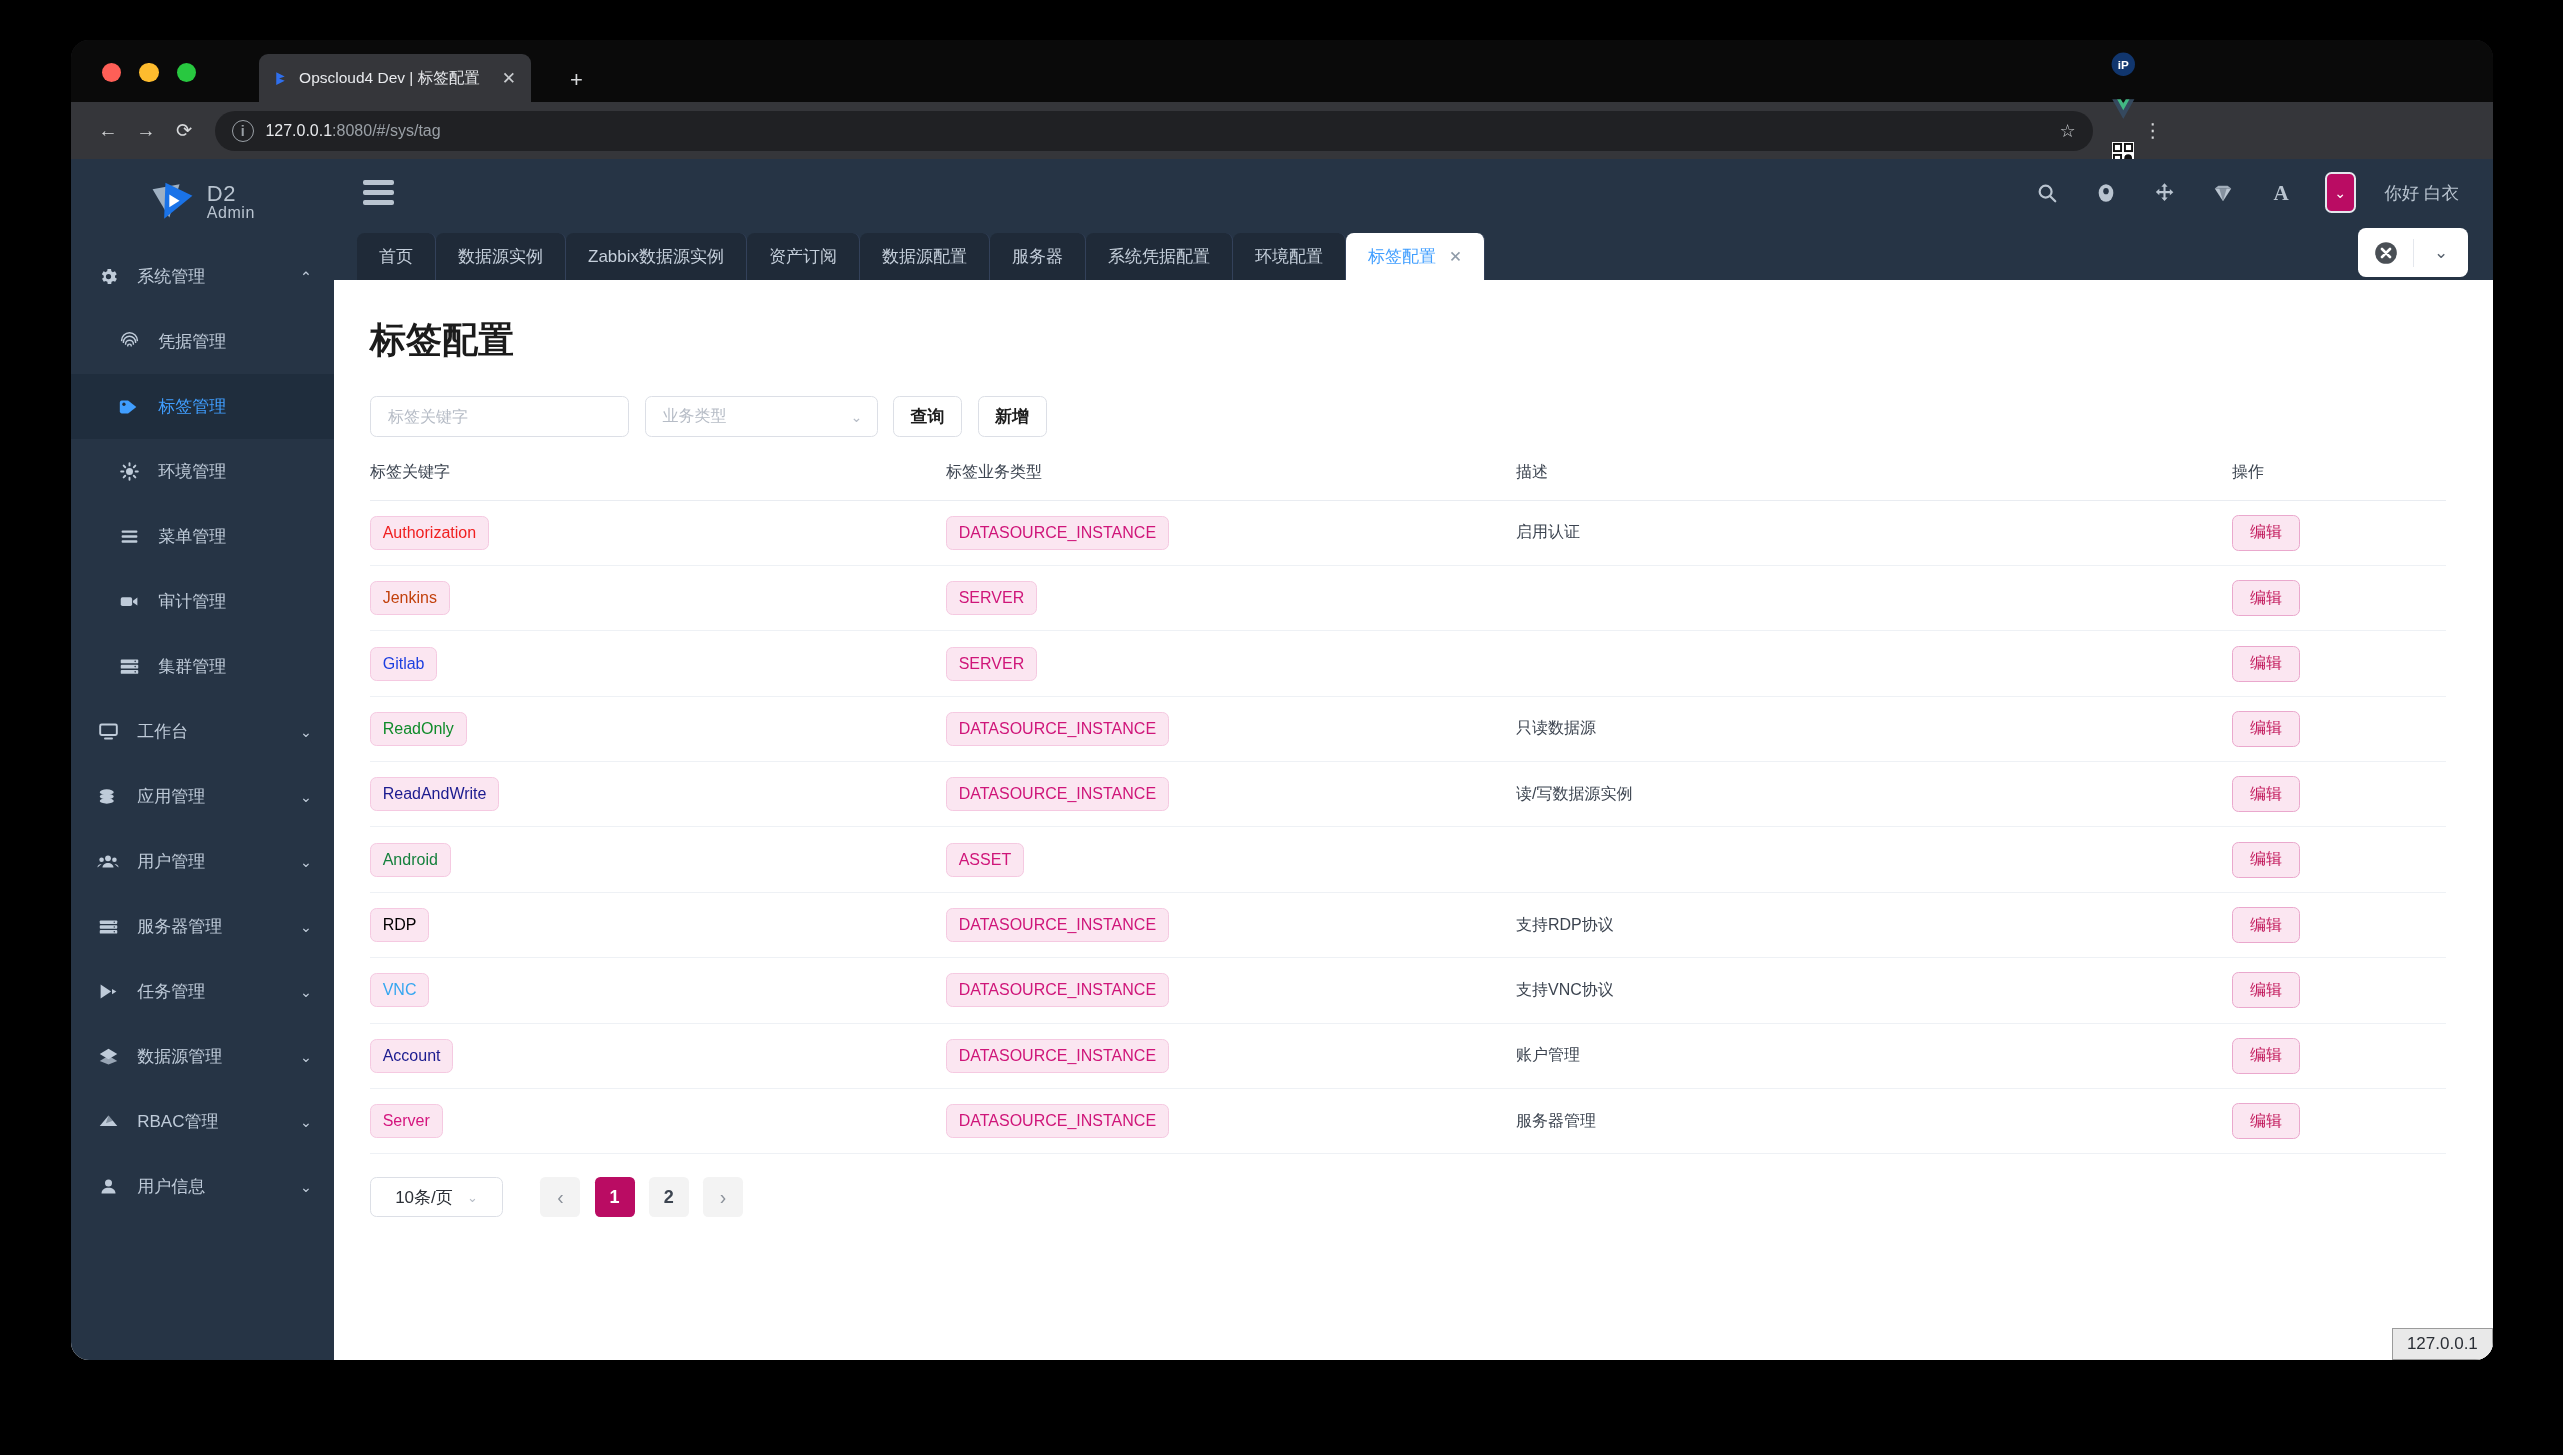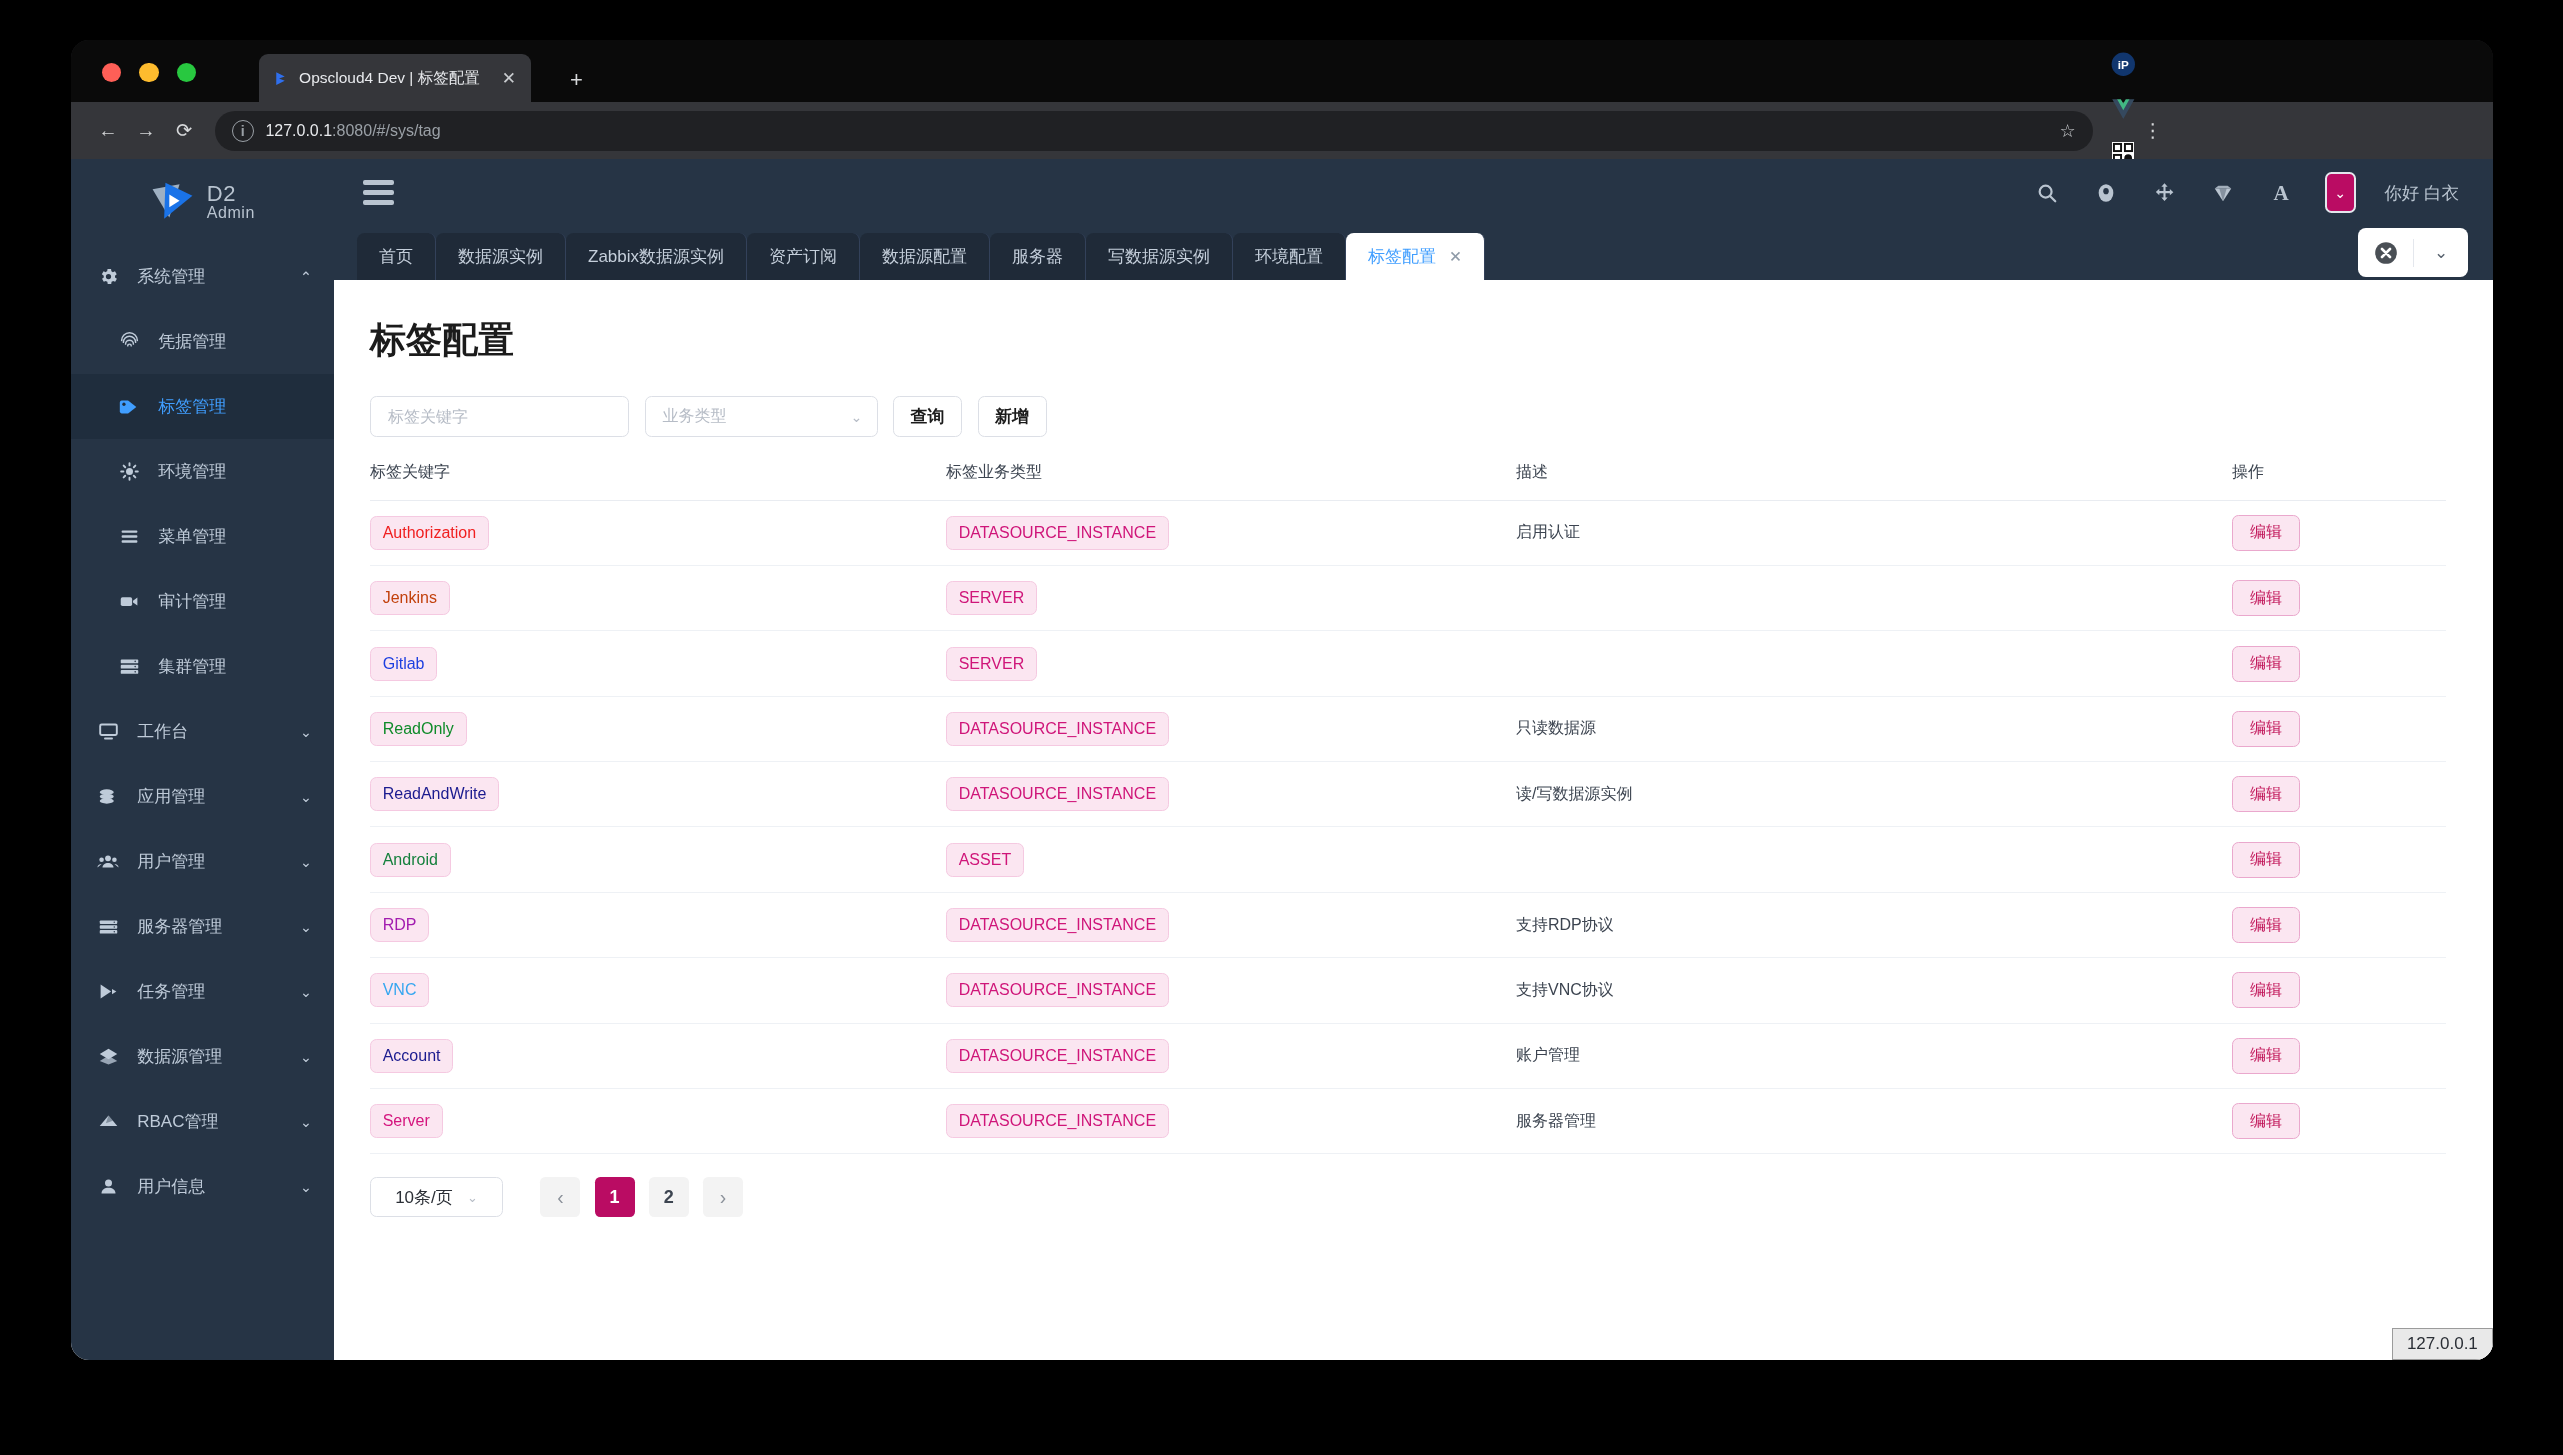--- a/index.html
+++ b/index.html
@@ -652,21 +652,21 @@
         <div class="vtab">
           <span>资产订阅</span>
         </div>
         <div class="vtab">
           <span>数据源配置</span>
         </div>
         <div class="vtab">
           <span>服务器</span>
         </div>
         <div class="vtab">
-          <span>写数据源实例</span>
+          <span>系统凭据配置</span>
         </div>
         <div class="vtab">
           <span>环境配置</span>
         </div>
         <div class="vtab active">
           <span>标签配置</span>
           <span class="vtab-close">✕</span>
         </div>
 
         <div class="tabbar-ctrl">
@@ -734,21 +734,21 @@
                 <td class="desc-cell">读/写数据源实例</td>
                 <td><span class="edit-btn">编辑</span></td>
               </tr>
               <tr>
                 <td><span class="tag-pill" style="color: #15803d;">Android</span></td>
                 <td><span class="tag-pill" style="color: rgb(207, 21, 121);">ASSET</span></td>
                 <td class="desc-cell"></td>
                 <td><span class="edit-btn">编辑</span></td>
               </tr>
               <tr>
-                <td><span class="tag-pill" style="color: #a21caf; border-radius: 9px;">RDP</span></td>
+                <td><span class="tag-pill" style="color: #000000;">RDP</span></td>
                 <td><span class="tag-pill" style="color: rgb(207, 21, 121);">DATASOURCE_INSTANCE</span></td>
                 <td class="desc-cell">支持RDP协议</td>
                 <td><span class="edit-btn">编辑</span></td>
               </tr>
               <tr>
                 <td><span class="tag-pill" style="color: rgb(53, 166, 240);">VNC</span></td>
                 <td><span class="tag-pill" style="color: rgb(207, 21, 121);">DATASOURCE_INSTANCE</span></td>
                 <td class="desc-cell">支持VNC协议</td>
                 <td><span class="edit-btn">编辑</span></td>
               </tr>

